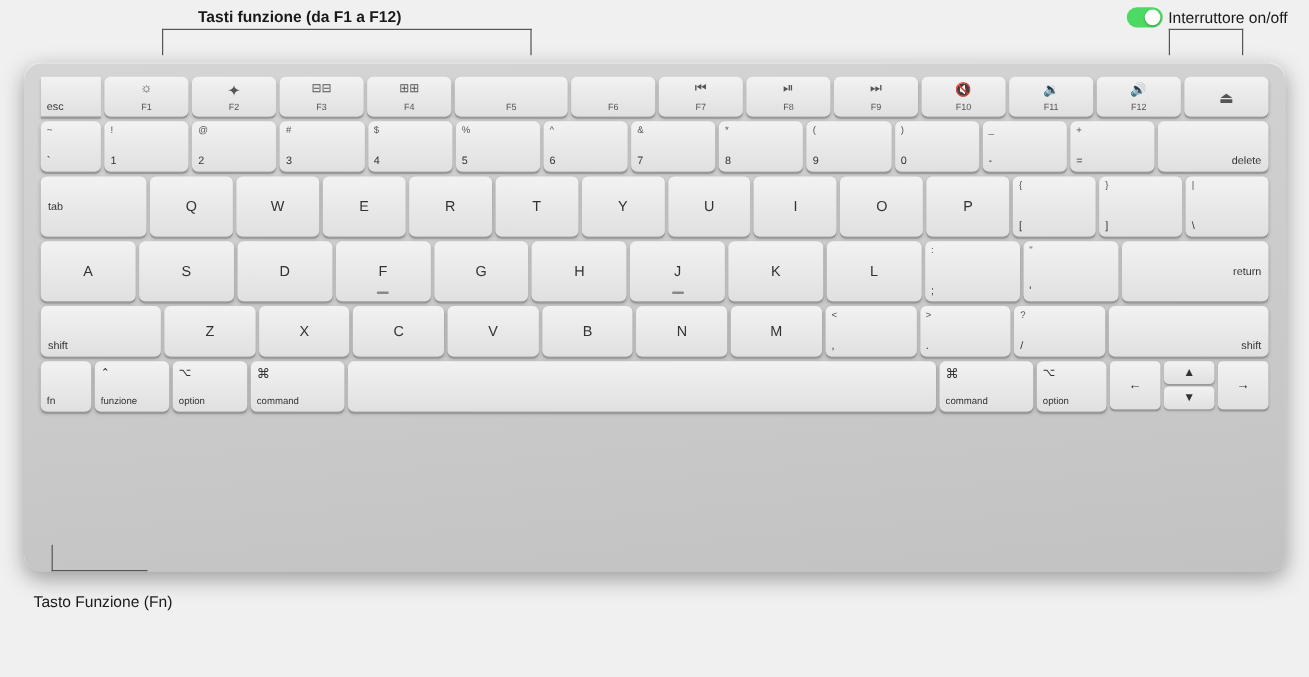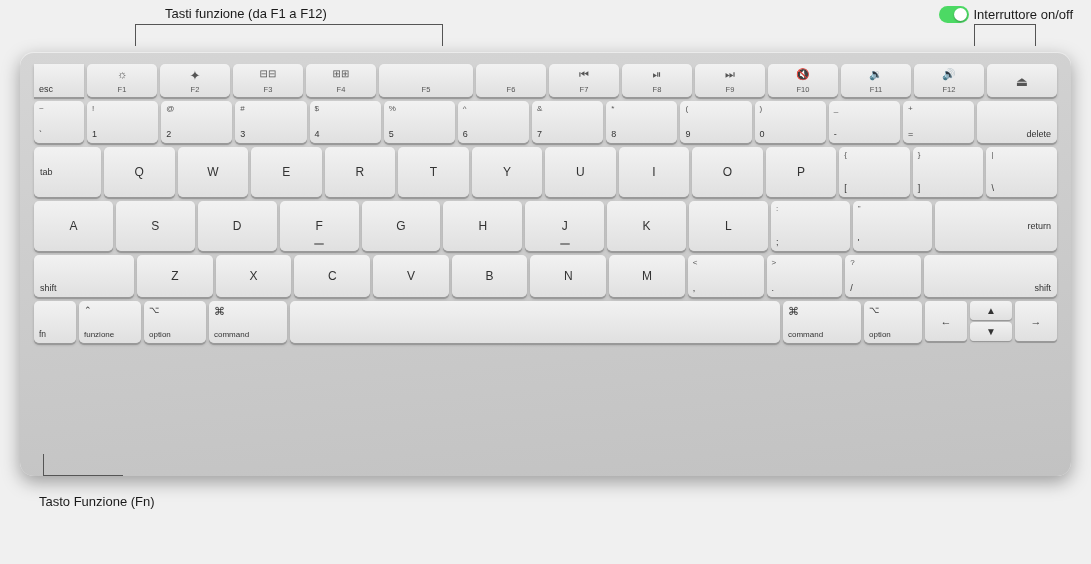--- a/index.html
+++ b/index.html
@@ -9,21 +9,21 @@
       background: #f0f0f0;
       font-family: -apple-system, 'Helvetica Neue', Arial, sans-serif;
       overflow: hidden;
       position: relative;
     }
   </style>
 </head>
 <body>
 
 <div style="position:absolute; top:24px; left:135px; width:308px; height:22px; border-top:1px solid #555; border-left:1px solid #555; border-right:1px solid #555;"></div>
-<div style="position:absolute; top:6px; left:165px; font-size:13px; color:#1a1a1a;">Tasti funzione (da F1 a F12)</div>
+<div style="position:absolute; top:6px; left:165px; font-size:13px; color:#1a1a1a;font-weight:bold;">Tasti funzione (da F1 a F12)</div>
 
 <div style="position:absolute; top:24px; right:55px; width:62px; height:22px; border-top:1px solid #555; border-left:1px solid #555; border-right:1px solid #555;"></div>
 <div style="position:absolute; top:6px; right:18px; font-size:13px; color:#1a1a1a; display:flex; align-items:center; gap:5px;">
   <span style="display:inline-block; width:30px; height:17px; background:#4cd964; border-radius:9px; position:relative; vertical-align:middle;">
     <span style="position:absolute; right:2px; top:2px; width:13px; height:13px; background:white; border-radius:50%; box-shadow:0 1px 2px rgba(0,0,0,0.3);"></span>
   </span>
   <span>Interruttore on/off</span>
 </div>
 
 <div style="position:absolute; top:52px; left:20px; right:20px; bottom:88px;
@@ -136,27 +136,27 @@
       <span style="position:absolute;bottom:4px;left:5px;font-size:9px;color:#333;">0</span>
     </div>
     <div style="flex:1; min-height:42px; background:linear-gradient(180deg,#f2f2f2,#e0e0e0); border-radius:5px; box-shadow:0 2px 0 #999,0 2px 3px rgba(0,0,0,0.2); position:relative; flex-shrink:0;">
       <span style="position:absolute;top:3px;left:5px;font-size:8px;color:#555;">_</span>
       <span style="position:absolute;bottom:4px;left:5px;font-size:9px;color:#333;">-</span>
     </div>
     <div style="flex:1; min-height:42px; background:linear-gradient(180deg,#f2f2f2,#e0e0e0); border-radius:5px; box-shadow:0 2px 0 #999,0 2px 3px rgba(0,0,0,0.2); position:relative; flex-shrink:0;">
       <span style="position:absolute;top:3px;left:5px;font-size:8px;color:#555;">+</span>
       <span style="position:absolute;bottom:4px;left:5px;font-size:9px;color:#333;">=</span>
     </div>
-    <div style="width:80px; min-height:42px; background:linear-gradient(180deg,#f2f2f2,#e0e0e0); border-radius:5px; box-shadow:0 2px 0 #999,0 2px 3px rgba(0,0,0,0.2); display:flex; align-items:flex-end; justify-content:flex-end; padding:4px 6px; font-size:9px; color:#333; flex-shrink:0;">
+    <div style="width:92px; min-height:42px; background:linear-gradient(180deg,#f2f2f2,#e0e0e0); border-radius:5px; box-shadow:0 2px 0 #999,0 2px 3px rgba(0,0,0,0.2); display:flex; align-items:flex-end; justify-content:flex-end; padding:4px 6px; font-size:9px; color:#333; flex-shrink:0;">
       <span>delete</span>
     </div>
   </div>
 
   <div style="display:flex; gap:3px; margin-bottom:4px;">
-    <div style="width:67px; min-height:42px; background:linear-gradient(180deg,#f2f2f2,#e0e0e0); border-radius:5px; box-shadow:0 2px 0 #999,0 2px 3px rgba(0,0,0,0.2); display:flex; align-items:flex-end; padding:20px 6px; font-size:9px; color:#333; flex-shrink:0;">
+    <div style="width:88px; min-height:42px; background:linear-gradient(180deg,#f2f2f2,#e0e0e0); border-radius:5px; box-shadow:0 2px 0 #999,0 2px 3px rgba(0,0,0,0.2); display:flex; align-items:flex-end; padding:20px 6px; font-size:9px; color:#333; flex-shrink:0;">
       <span>tab</span>
     </div>
     <div style="flex:1; min-height:42px; background:linear-gradient(180deg,#f2f2f2,#e0e0e0); border-radius:5px; box-shadow:0 2px 0 #999,0 2px 3px rgba(0,0,0,0.2); display:flex; align-items:center; justify-content:center; font-size:12px; color:#333; flex-shrink:0;">
         <span>Q</span>
       </div>
     <div style="flex:1; min-height:42px; background:linear-gradient(180deg,#f2f2f2,#e0e0e0); border-radius:5px; box-shadow:0 2px 0 #999,0 2px 3px rgba(0,0,0,0.2); display:flex; align-items:center; justify-content:center; font-size:12px; color:#333; flex-shrink:0;">
         <span>W</span>
       </div>
     <div style="flex:1; min-height:42px; background:linear-gradient(180deg,#f2f2f2,#e0e0e0); border-radius:5px; box-shadow:0 2px 0 #999,0 2px 3px rgba(0,0,0,0.2); display:flex; align-items:center; justify-content:center; font-size:12px; color:#333; flex-shrink:0;">
         <span>E</span>
@@ -325,13 +325,13 @@
           <span>→</span>
         </div>
       </div>
     </div>
   </div>
 
 </div>
 
 <div style="position:absolute; bottom:88px; left:43px; width:1px; height:22px; background:#555;"></div>
 <div style="position:absolute; bottom:88px; left:43px; width:80px; height:1px; background:#555;"></div>
-<div style="position:absolute; bottom:55px; left:28px; font-size:13px; color:#1a1a1a;margin-left:11px;">Tasto Funzione (Fn)</div>
+<div style="position:absolute; bottom:55px; left:28px; font-size:13px; color:#1a1a1a;">Tasto Funzione (Fn)</div>
 
 </body></html>

